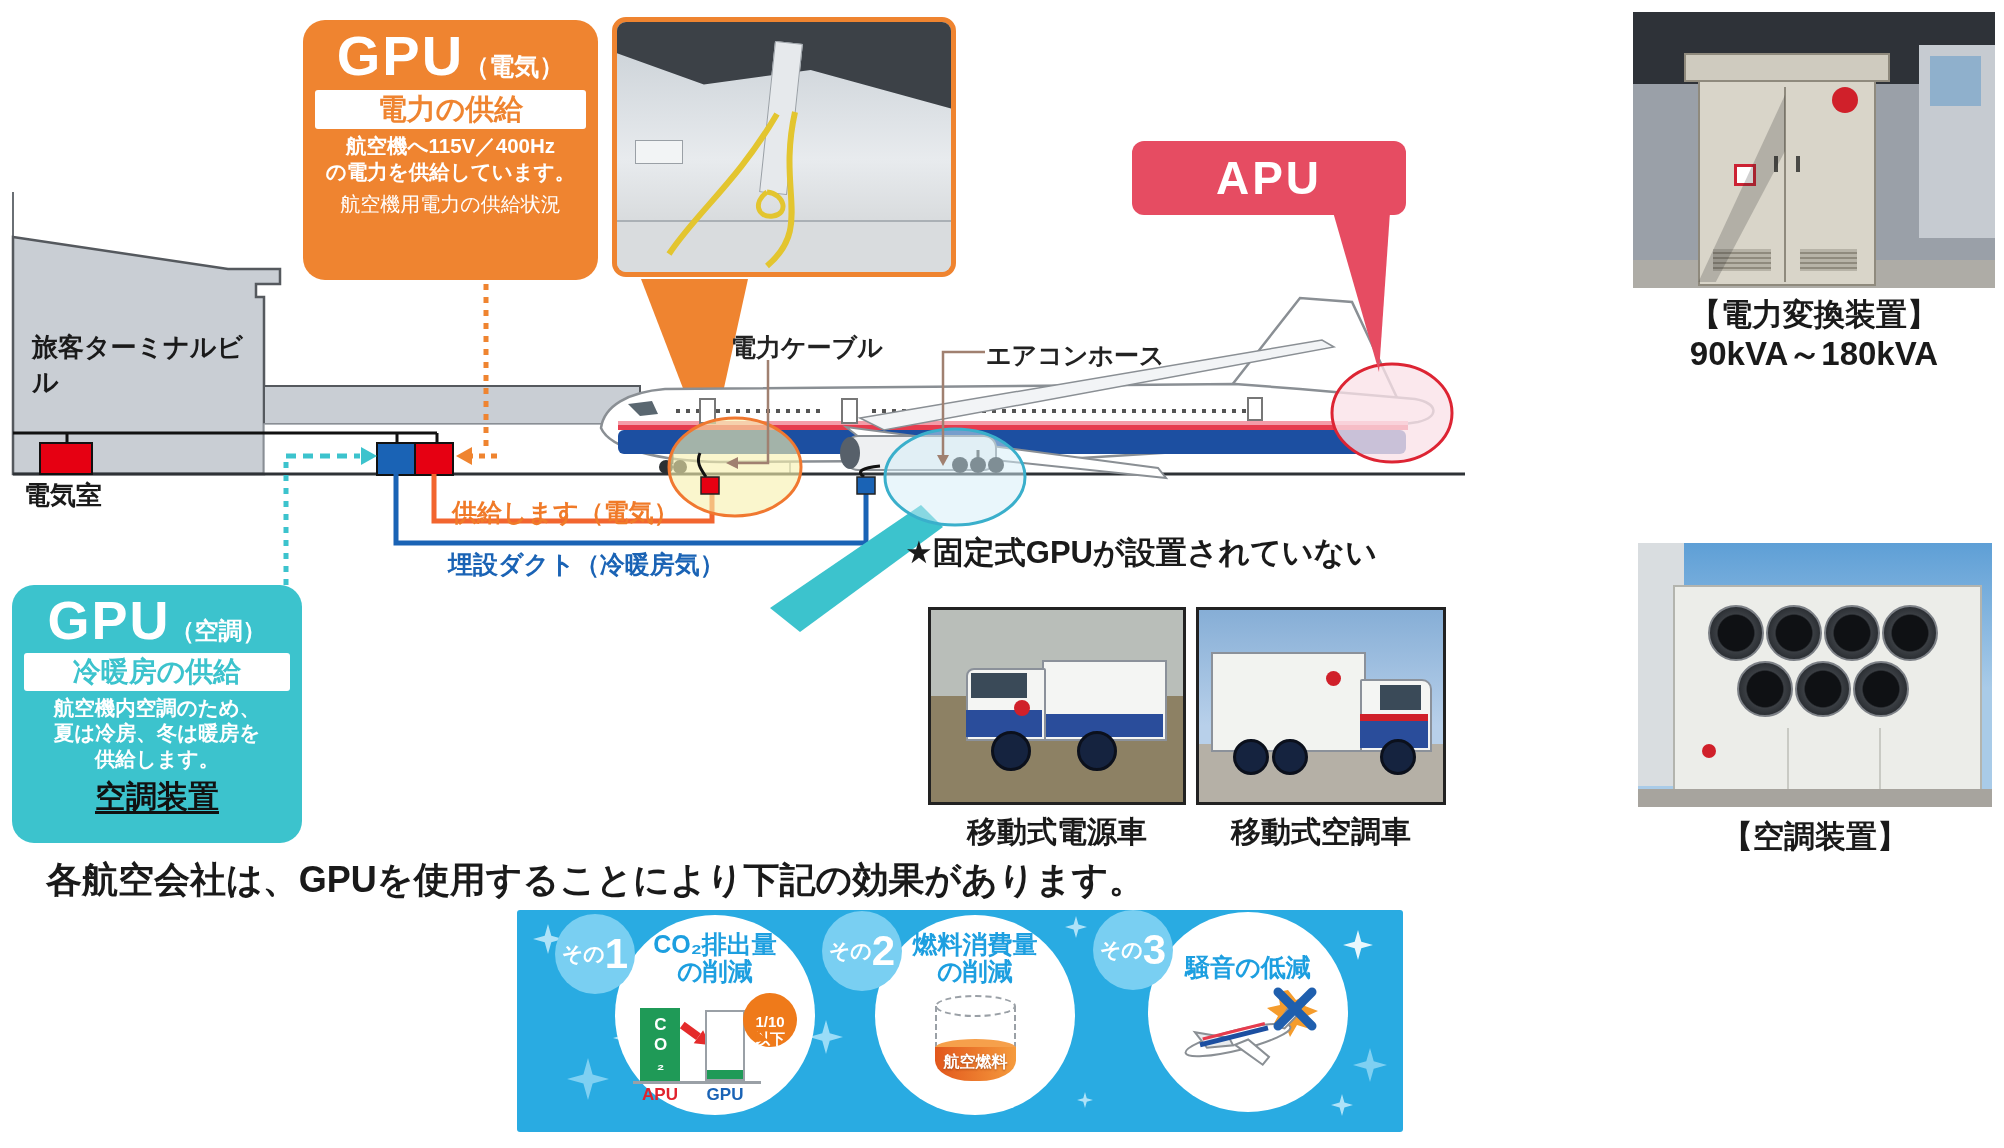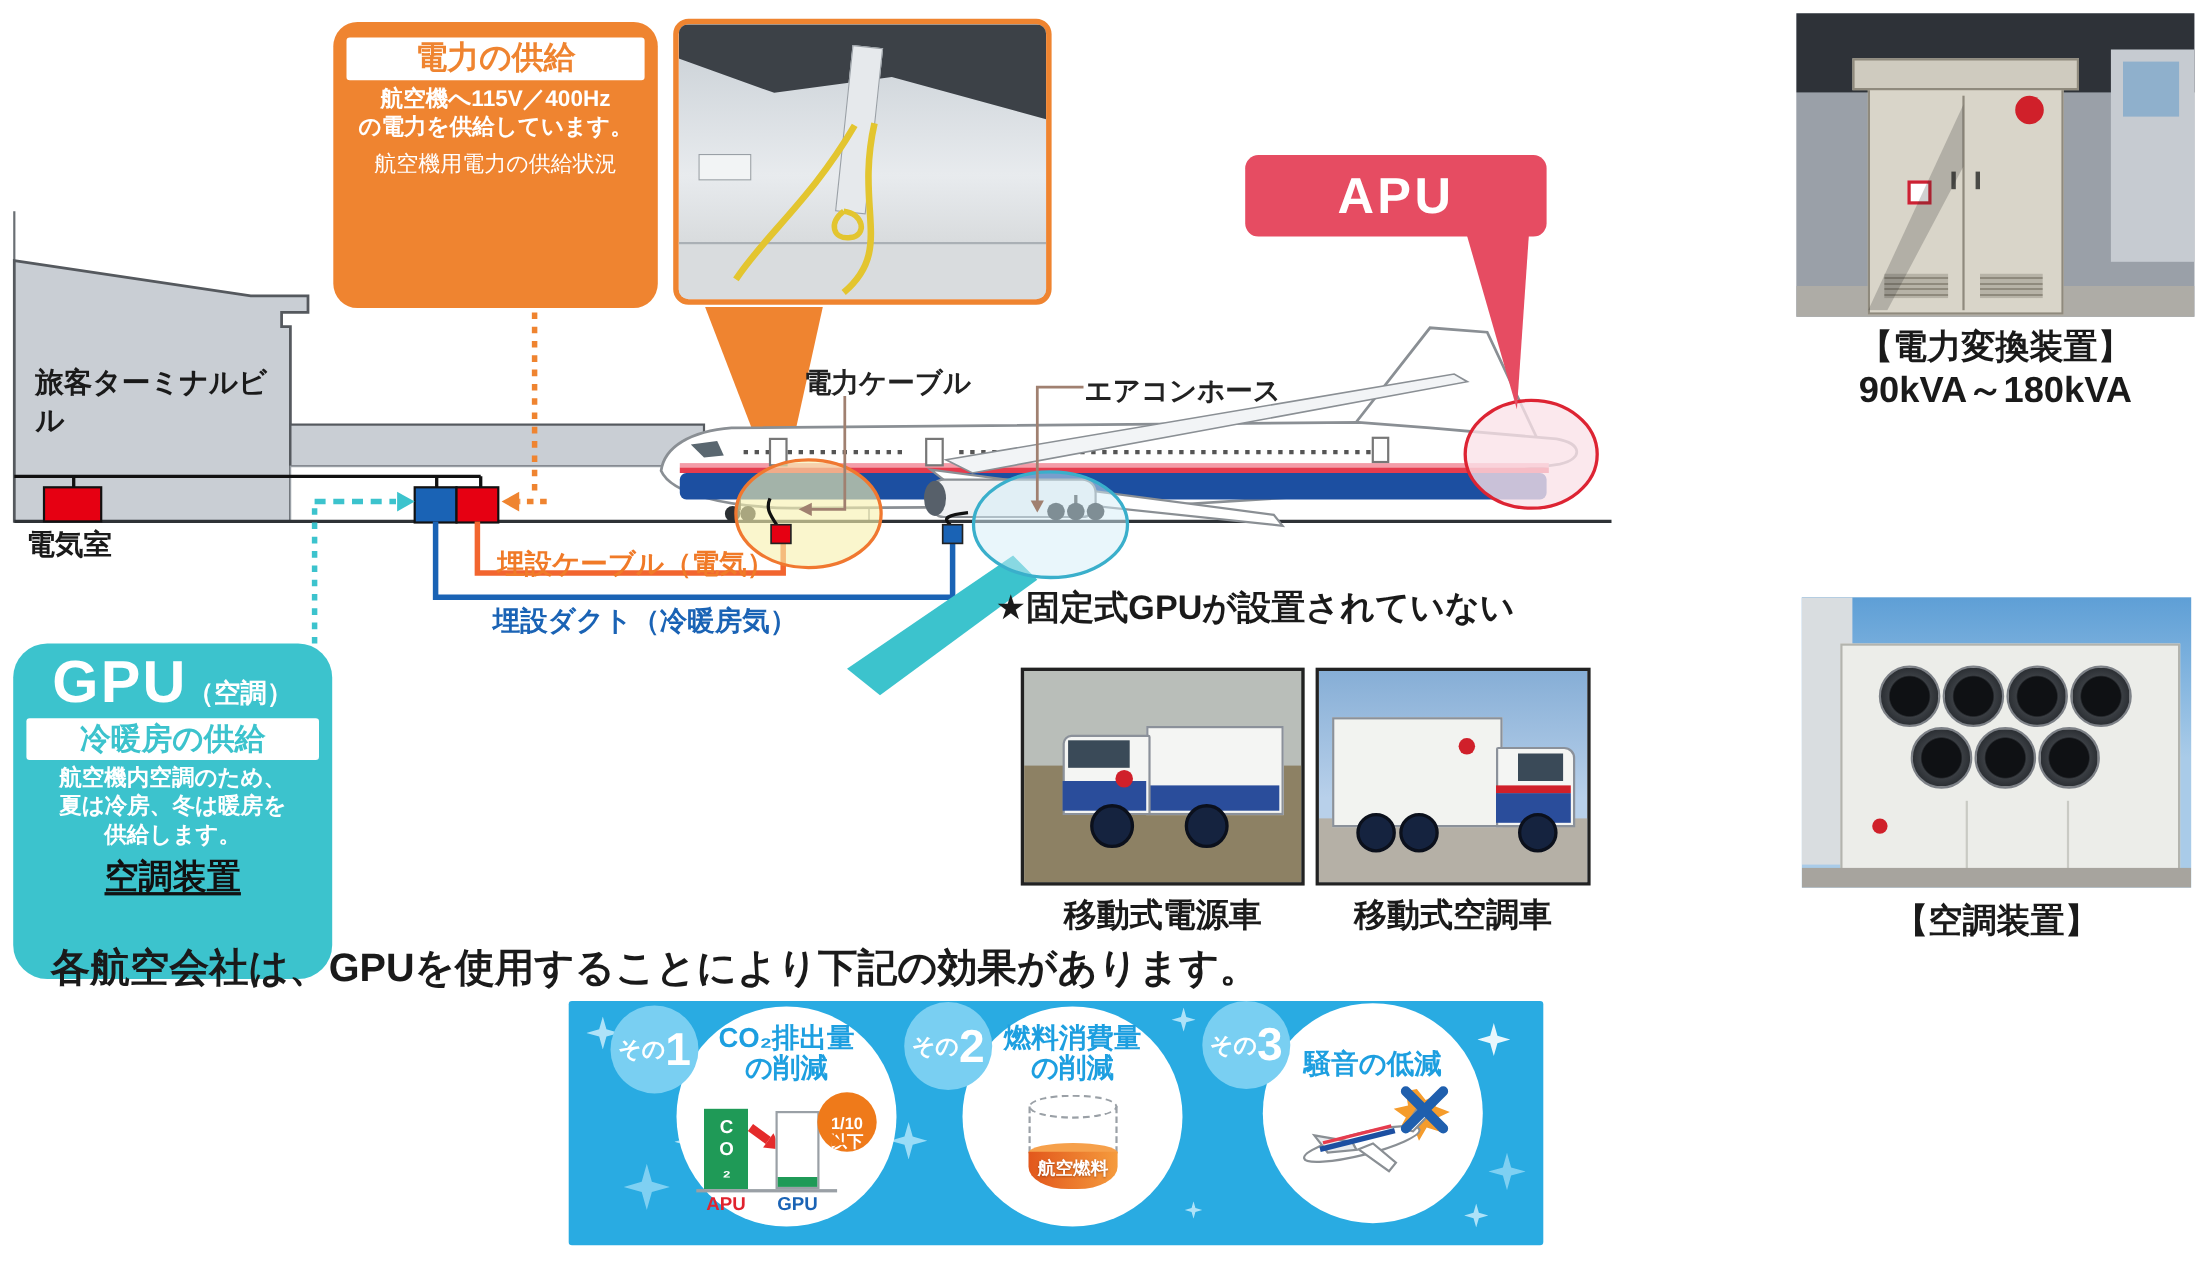--- a/index.html
+++ b/index.html
@@ -10,21 +10,21 @@
   
   .gpu-box{border-radius:22px;color:#fff;text-align:center;box-sizing:border-box;padding-top:8px;}
   .gpu-box .ttl{font-size:56px;font-weight:800;letter-spacing:2px;line-height:1;}
   .gpu-box .sfx{font-size:25px;font-weight:800;}
   .gpu-box .band{background:#fff;margin:6px 12px 4px;border-radius:3px;font-size:29px;font-weight:800;line-height:1.35;}
   .gpu-box .desc{font-size:20.5px;font-weight:700;line-height:1.25;}
   .gpu-box .dev{color:#111;font-size:31px;font-weight:800;text-decoration:underline;text-decoration-thickness:3px;text-underline-offset:4px;margin-top:4px;}
   .gpu-box .cap{font-size:20px;font-weight:400;margin-top:7px;}
   #gpu-electric-box{left:303px;top:20px;width:295px;height:260px;background:var(--orange);}
   #gpu-electric-box .band{color:var(--orange);}
-  #gpu-ac-box{left:12px;top:585px;width:290px;height:305px;background:var(--teal);border-radius:31px;}
+  #gpu-ac-box{left:12px;top:585px;width:290px;height:258px;background:var(--teal);}
   #gpu-ac-box .band{color:var(--teal);}
   #apu-box{left:1132px;top:141px;width:274px;height:74px;background:var(--apu);border-radius:12px;
            display:flex;align-items:center;justify-content:center;color:#fff;font-size:46px;font-weight:800;letter-spacing:3px;}
   
   .dlab{font-weight:800;}
   #terminal-label{left:32px;top:330px;width:220px;font-size:26px;}
   #electric-room-label{left:24px;top:478px;font-size:26px;}
   #buried-cable-label{left:452px;top:496px;font-size:25px;color:#F07A28;}
   #buried-duct-label{left:448px;top:548px;font-size:25px;color:var(--blue);}
   #power-cable-label{left:731px;top:331px;font-size:25px;color:#222;}
@@ -194,41 +194,42 @@
     <line x1="497" y1="456" x2="472" y2="456" style="stroke:var(--orange)" stroke-width="5" stroke-dasharray="6 6"></line>
     <polygon points="456,456 472,447 472,465" style="fill:var(--orange)"></polygon>
     <line x1="286" y1="456" x2="360" y2="456" style="stroke:var(--teal)" stroke-width="5" stroke-dasharray="10 7"></line>
     <polygon points="377,456 361,447 361,465" style="fill:var(--teal)"></polygon>
     <line x1="286" y1="462" x2="286" y2="585" style="stroke:var(--teal)" stroke-width="5" stroke-dasharray="6 7"></line>
 
     <polygon points="1333,212 1390,212 1379,372" style="fill:var(--apu)"></polygon>
   </svg>
 
   <div class="abs gpu-box" id="gpu-electric-box" style="z-index:4;">
+    <div><span class="ttl">GPU</span><span class="sfx">（電気）</span></div>
     <div class="band">電力の供給</div>
     <div class="desc">航空機へ115V／400Hz</div>
     <div class="desc">の電力を供給しています。</div>
     <div class="cap">航空機用電力の供給状況</div>
   </div>
 
   <div class="abs photo" id="bridge-photo" style="z-index:2;">
     <div class="abs bp-canopy"></div>
     <div class="abs bp-pillar"></div>
     <div class="abs bp-deck"></div>
     <div class="abs bp-van"></div>
     <svg class="abs" style="left:0;top:0;" width="334" height="250">
       <path d="M 160 92 C 120 160 80 190 52 232" fill="none" stroke="#E3C52F" stroke-width="6"></path>
       <path d="M 178 90 C 160 170 196 205 150 244" fill="none" stroke="#E3C52F" stroke-width="6"></path>
       <path d="M 150 170 c -14 10 -10 26 6 24 c 16 -2 12 -22 -6 -24" fill="none" stroke="#E3C52F" stroke-width="5"></path>
     </svg>
   </div>
 
   <div class="abs dlab" id="terminal-label" style="z-index:4;">旅客ターミナルビル</div>
   <div class="abs dlab" id="electric-room-label" style="z-index:4;">電気室</div>
-  <div class="abs dlab" id="buried-cable-label" style="z-index:4;">埋設ケーブル（電気）</div>
+  <div class="abs dlab" id="buried-cable-label" style="z-index:4;">供給します（電気）</div>
   <div class="abs dlab" id="buried-duct-label" style="z-index:4;">埋設ダクト（冷暖房気）</div>
   <div class="abs dlab" id="power-cable-label" style="z-index:4;">電力ケーブル</div>
   <div class="abs dlab" id="aircon-hose-label" style="z-index:4;">エアコンホース</div>
 
   <div class="abs" id="apu-box" style="z-index:4;">APU</div>
 
   <div class="abs photo" id="cabinet-photo" style="z-index:2;">
     <div class="abs cb-top"></div>
     <div class="abs cb-right-bldg"></div>
     <div class="abs cb-right-win"></div>

